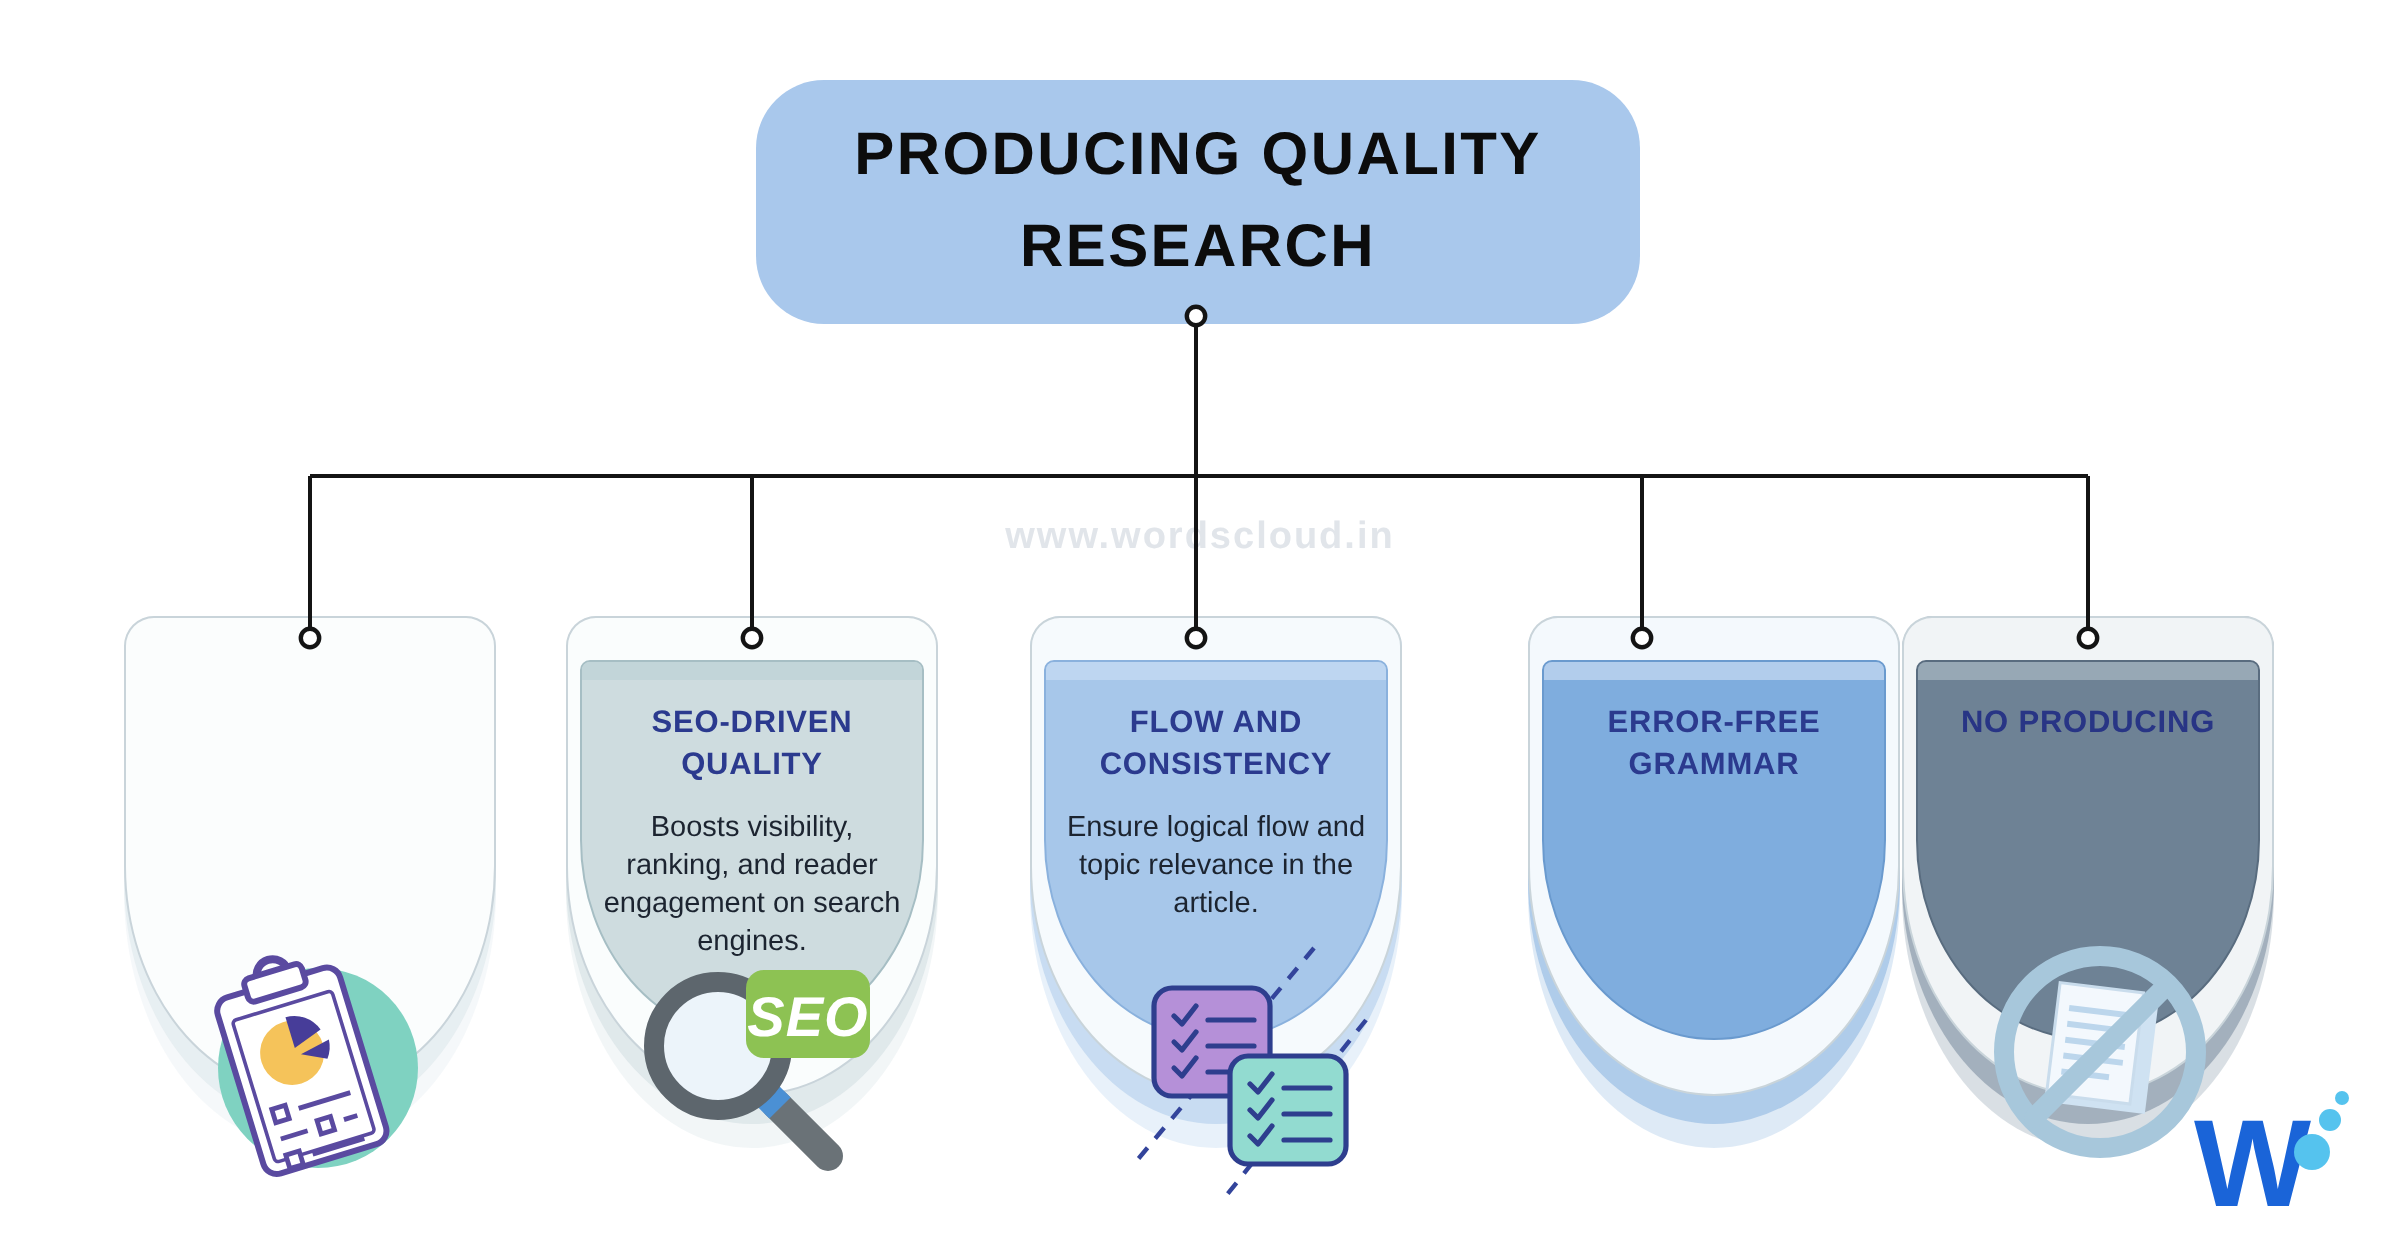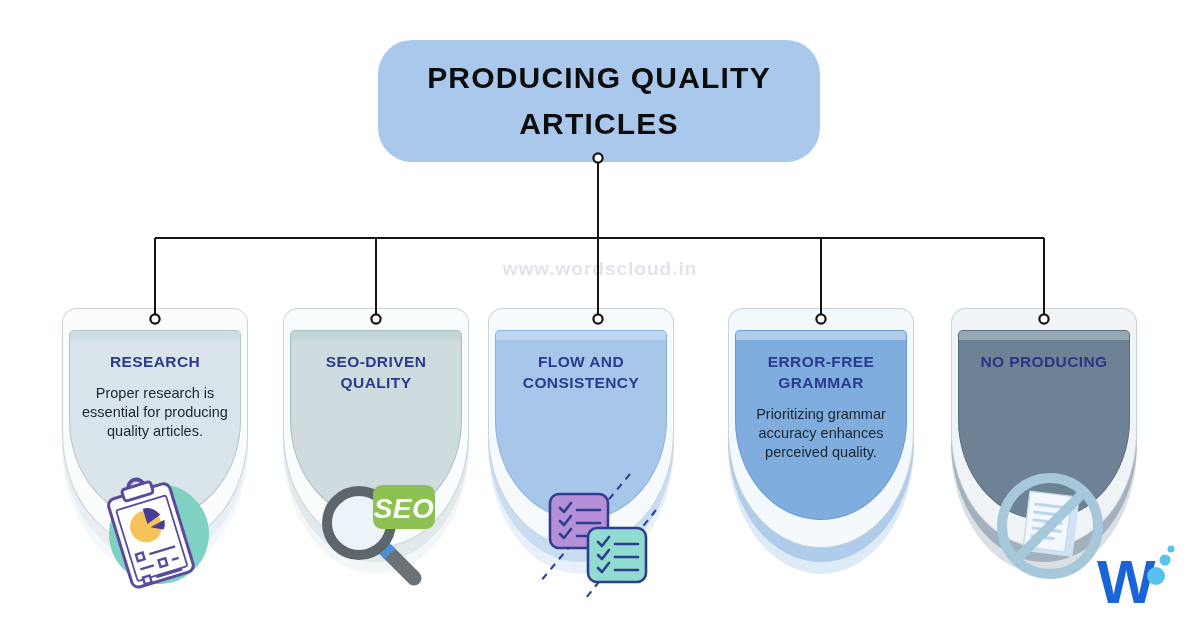--- a/index.html
+++ b/index.html
@@ -18,21 +18,21 @@
   .watermark { position:absolute; left:0; right:0; top:258px; text-align:center;
     font-size:19px; font-weight:600; letter-spacing:1px; color:#e1e5ea; z-index:0; }
 
   
   .connectors { position:absolute; inset:0; z-index:6; pointer-events:none; }
   .connectors line { stroke:var(--color,#141414); stroke-width:2; }
   .connectors circle { fill:#ffffff; stroke:var(--color,#141414); stroke-width:2.2; }
 
   
   .card { position:absolute; top:308px; width:186px; height:300px; z-index:2; }
-  .c1{left:62px} .c2{left:283px} .c3{left:488px} .c4{left:728px} .c5{left:951px}
+  .c1{left:62px} .c2{left:283px} .c3{left:515px} .c4{left:764px} .c5{left:951px}
   .layer { position:absolute; left:0; right:0; top:0; }
   .ghost2 { height:266px; background:var(--panel); opacity:.26;
     border-radius:16px 16px 93px 93px / 16px 16px 128px 128px; }
   .ghost1 { height:254px; background:var(--panel); opacity:.5;
     border-radius:16px 16px 93px 93px / 16px 16px 122px 122px; }
   .shell { height:240px; background:var(--white,#fcfefe); border:1.5px solid #c9d4da;
     border-radius:15px 15px 93px 93px / 15px 15px 115px 115px; }
   .panel { position:absolute; left:7px; right:7px; top:22px; height:190px;
     background:var(--panel); border:1px solid var(--border);
     border-radius:5px 5px 86px 86px / 5px 5px 100px 100px; overflow:hidden; }
@@ -54,32 +54,27 @@
   .logo circle { fill:var(--bubble_color,#55c3ee); }
 </style>
 </head>
 <body>
 
 <div class="canvas">
 
   <div class="watermark">www.wordscloud.in</div>
 
   <div class="title-box" style="--label: PRODUCING QUALITY ARTICLES; --bg: #a9c8ec;">
-    <div class="title-text">PRODUCING QUALITY ARTICLES</div>
+    <div class="title-text">PRODUCING QUALITY RESEARCH</div>
   </div>
 
   <div class="card c1" style="--panel: #d9e5ea; --white: #fbfdfd; --strip: #ccdde3; --border: #afc6d0; --title: #2b3a8e;">
     <div class="layer ghost2"></div>
     <div class="layer ghost1"></div>
     <div class="layer shell"></div>
-    <div class="panel">
-      <div class="strip"></div>
-      <div class="card-title">RESEARCH</div>
-      <div class="card-body">Proper research is essential for producing quality articles.</div>
-    </div>
     <div class="icon">
       <svg width="132" height="136" viewBox="0 0 132 136">
         <circle cx="70" cy="64" r="50" fill="#7fd2c1"></circle>
         <g transform="rotate(-17 60 66)">
           <circle cx="62" cy="16" r="8" fill="none" stroke="#5a4aa0" stroke-width="4"></circle>
           <rect x="30" y="20" width="64" height="92" rx="7" fill="#ffffff" stroke="#5a4aa0" stroke-width="3"></rect>
           <rect x="36" y="32" width="52" height="74" rx="2" fill="none" stroke="#5a4aa0" stroke-width="1.8"></rect>
           <rect x="47" y="14" width="30" height="12" rx="3" fill="#ffffff" stroke="#5a4aa0" stroke-width="3"></rect>
           <circle cx="60" cy="56" r="16" fill="#f5c35a"></circle>
           <path d="M62 54 L62 38 A16 16 0 0 1 77 49 Z" fill="#473d99"></path>
@@ -98,39 +93,41 @@
     </div>
   </div>
 
   <div class="card c2" style="--panel: #cedcdf; --white: #fafdfd; --strip: #c2d5d9; --border: #a6bec4; --title: #2b3a8e;">
     <div class="layer ghost2"></div>
     <div class="layer ghost1"></div>
     <div class="layer shell"></div>
     <div class="panel">
       <div class="strip"></div>
       <div class="card-title">SEO-DRIVEN QUALITY</div>
+      <div class="card-body">Boosts visibility, ranking, and reader engagement on search engines.</div>
     </div>
     <div class="icon">
       <svg width="135" height="130" viewBox="0 0 135 130">
         <line x1="78" y1="82" x2="104" y2="108" stroke="#6a7277" stroke-width="15" stroke-linecap="round"></line>
         <line x1="71" y1="75" x2="80" y2="84" stroke="#4b90d4" stroke-width="15"></line>
         <circle cx="49" cy="53" r="32" fill="#ecf4fa" stroke="#5d666d" stroke-width="10"></circle>
         <rect x="63" y="15" width="62" height="44" rx="9" fill="#8dc253"></rect>
         <text x="94" y="48" text-anchor="middle" font-size="28" font-weight="bold" fill="#ffffff" letter-spacing="0.5" font-family="&quot;Liberation Sans&quot;, sans-serif">SEO</text>
       </svg>
     </div>
   </div>
 
   <div class="card c3" style="--panel: #a7c7ea; --white: #f6fafd; --strip: #bed6f1; --border: #8ab1dd; --title: #2b3a8e;">
     <div class="layer ghost2"></div>
     <div class="layer ghost1"></div>
     <div class="layer shell"></div>
     <div class="panel">
       <div class="strip"></div>
       <div class="card-title">FLOW AND CONSISTENCY</div>
+      <div class="card-body">Ensure logical flow and topic relevance in the article.</div>
     </div>
     <div class="icon">
       <svg width="132" height="132" viewBox="0 0 132 132">
         <g stroke="#33449b" stroke-width="2.2" stroke-dasharray="7 6" fill="none">
           <path d="M100 4 L10 112"></path>
           <path d="M126 40 L56 128"></path>
         </g>
         <rect x="20" y="24" width="58" height="54" rx="9" fill="#b590d8" stroke="#2e3e8e" stroke-width="2.6"></rect>
         <g stroke="#2e3e8e" stroke-width="2.6" fill="none" stroke-linecap="round" stroke-linejoin="round">
           <path d="M30 38 l4 4 l7 -9"></path>
@@ -153,21 +150,20 @@
     </div>
   </div>
 
   <div class="card c4" style="--panel: #7fadde; --white: #f4f9fd; --strip: #b2cdec; --border: #6a9ace; --title: #2b3a8e;">
     <div class="layer ghost2"></div>
     <div class="layer ghost1"></div>
     <div class="layer shell"></div>
     <div class="panel">
       <div class="strip"></div>
       <div class="card-title">ERROR-FREE GRAMMAR</div>
-      <div class="card-body">Prioritizing grammar accuracy enhances perceived quality.</div>
     </div>
   </div>
 
   <div class="card c5" style="--panel: #6e8295; --white: #f1f4f6; --strip: #97a8b5; --border: #596c7f; --title: #283585;">
     <div class="layer ghost2"></div>
     <div class="layer ghost1"></div>
     <div class="layer shell"></div>
     <div class="panel">
       <div class="strip"></div>
       <div class="card-title">NO PRODUCING</div>

